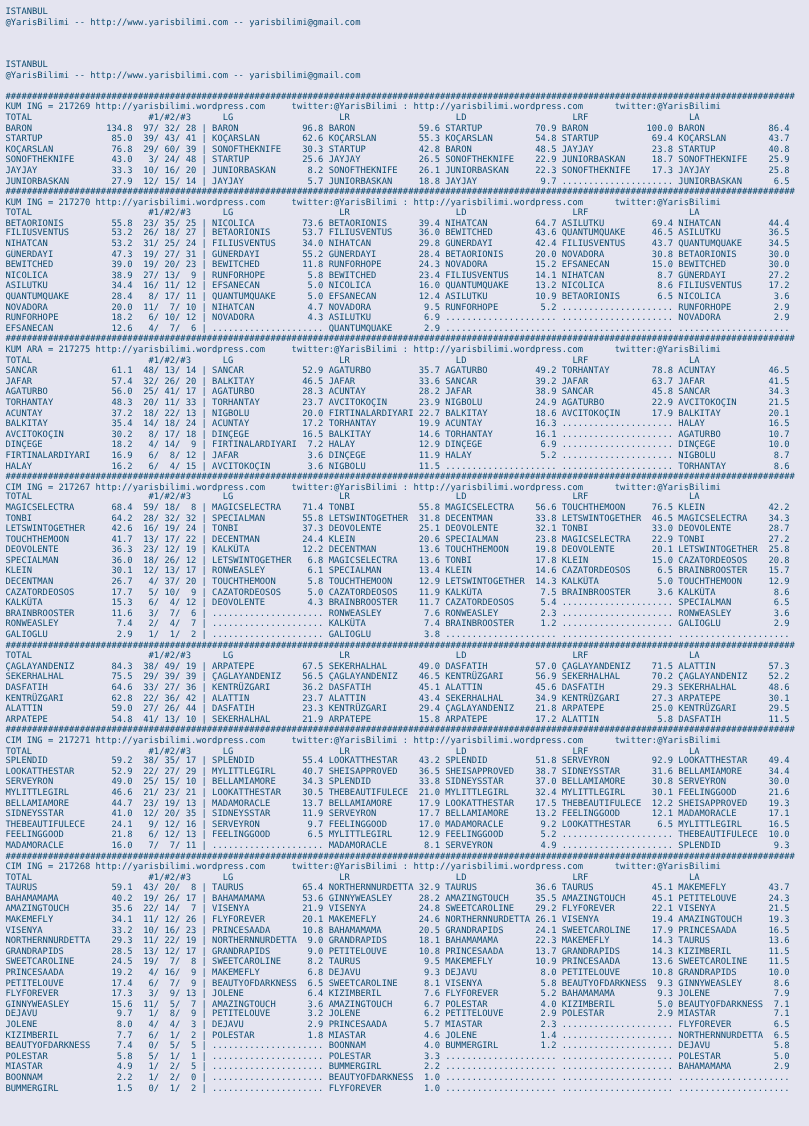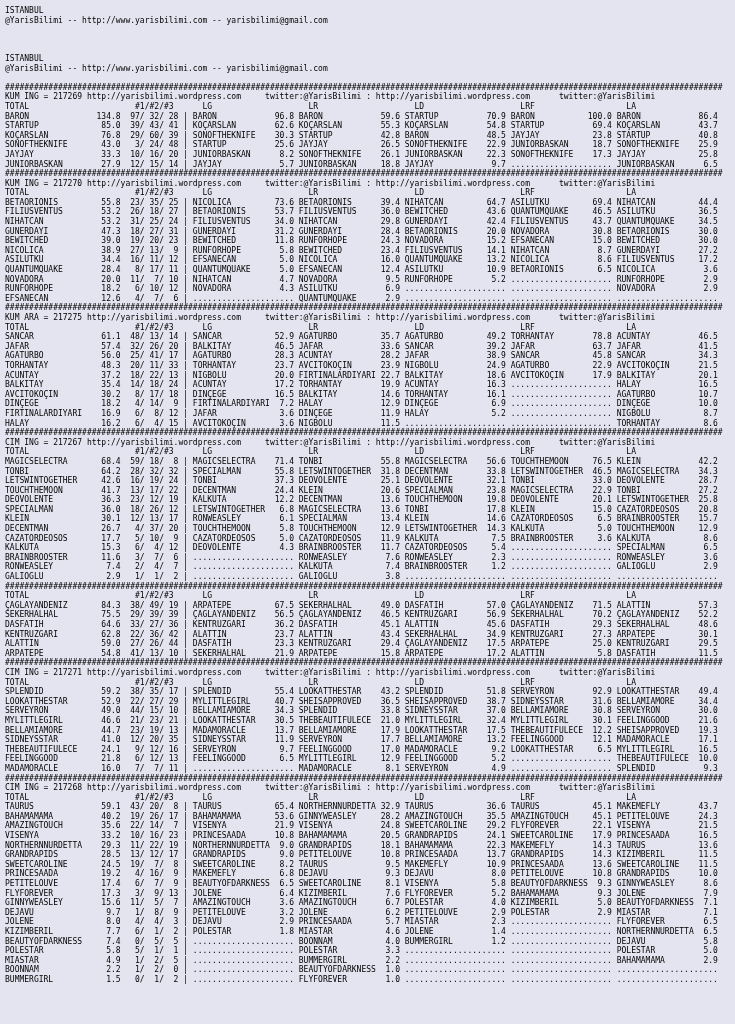--- a/index.html
+++ b/index.html
@@ -3,21 +3,21 @@
 <meta charset="utf-8">
 <style>
   html, body { margin: 0; padding: 0; }
   body {
     width: 735px; height: 1024px; overflow: hidden;
     background: #e4e4f0;
     font-family: "DejaVu Sans Mono", "Liberation Mono", monospace;
   }
   .doc {
     padding: 6px 0 0 5px;
-    color: #000000;
+    color: #0c4a6e;
   }
   .line {
     white-space: pre;
     font-size: 8px;
     line-height: 9.6px;
     height: 9.6px;
     overflow: hidden;
   }
   .divider { letter-spacing: 0px; }
 </style>
@@ -49,21 +49,21 @@
         <div class="line">JAYJAY              33.3  10/ 16/ 20 | JUNIORBASKAN      8.2 SONOFTHEKNIFE    26.1 JUNIORBASKAN     22.3 SONOFTHEKNIFE    17.3 JAYJAY           25.8 </div>
         <div class="line">JUNIORBASKAN        27.9  12/ 15/ 14 | JAYJAY            5.7 JUNIORBASKAN     18.8 JAYJAY            9.7 ..................... JUNIORBASKAN      6.5 </div>
       </div>
       <div>
         <div class="line divider">#####################################################################################################################################################</div>
         <div class="line">KUM ING = 217270 http://yarisbilimi.wordpress.com     twitter:@YarisBilimi : http://yarisbilimi.wordpress.com      twitter:@YarisBilimi</div>
         <div class="line">TOTAL                      #1/#2/#3      LG                    LR                    LD                    LRF                   LA</div>
         <div class="line">BETAORIONIS         55.8  23/ 35/ 25 | NICOLICA         73.6 BETAORIONIS      39.4 NIHATCAN         64.7 ASILUTKU         69.4 NIHATCAN         44.4 </div>
         <div class="line">FILIUSVENTUS        53.2  26/ 18/ 27 | BETAORIONIS      53.7 FILIUSVENTUS     36.0 BEWITCHED        43.6 QUANTUMQUAKE     46.5 ASILUTKU         36.5 </div>
         <div class="line">NIHATCAN            53.2  31/ 25/ 24 | FILIUSVENTUS     34.0 NIHATCAN         29.8 GÜNERDAYI        42.4 FILIUSVENTUS     43.7 QUANTUMQUAKE     34.5 </div>
-        <div class="line">GÜNERDAYI           47.3  18/ 27/ 31 | GÜNERDAYI        31.2 GÜNERDAYI        28.4 BETAORIONIS      20.0 NOVADORA         30.8 BETAORIONIS      30.0 </div>
+        <div class="line">GÜNERDAYI           47.3  19/ 27/ 31 | GÜNERDAYI        55.2 GÜNERDAYI        28.4 BETAORIONIS      20.0 NOVADORA         30.8 BETAORIONIS      30.0 </div>
         <div class="line">BEWITCHED           39.0  19/ 20/ 23 | BEWITCHED        11.8 RUNFORHOPE       24.3 NOVADORA         15.2 EFSANECAN        15.0 BEWITCHED        30.0 </div>
         <div class="line">NICOLICA            38.9  27/ 13/  9 | RUNFORHOPE        5.8 BEWITCHED        23.4 FILIUSVENTUS     14.1 NIHATCAN          8.7 GÜNERDAYI        27.2 </div>
         <div class="line">ASILUTKU            34.4  16/ 11/ 12 | EFSANECAN         5.0 NICOLICA         16.0 QUANTUMQUAKE     13.2 NICOLICA          8.6 FILIUSVENTUS     17.2 </div>
         <div class="line">QUANTUMQUAKE        28.4   8/ 17/ 11 | QUANTUMQUAKE      5.0 EFSANECAN        12.4 ASILUTKU         10.9 BETAORIONIS       6.5 NICOLICA          3.6 </div>
         <div class="line">NOVADORA            20.0  11/  7/ 10 | NIHATCAN          4.7 NOVADORA          9.5 RUNFORHOPE        5.2 ..................... RUNFORHOPE        2.9 </div>
         <div class="line">RUNFORHOPE          18.2   6/ 10/ 12 | NOVADORA          4.3 ASILUTKU          6.9 ..................... ..................... NOVADORA          2.9 </div>
         <div class="line">EFSANECAN           12.6   4/  7/  6 | ..................... QUANTUMQUAKE      2.9 ..................... ..................... ..................... </div>
       </div>
       <div>
         <div class="line divider">#####################################################################################################################################################</div>
@@ -98,44 +98,45 @@
         <div class="line">RONWEASLEY           7.4   2/  4/  7 | ..................... KALKÜTA           7.4 BRAINBROOSTER     1.2 ..................... GALIOGLU          2.9 </div>
         <div class="line">GALIOGLU             2.9   1/  1/  2 | ..................... GALIOGLU          3.8 ..................... ..................... ..................... </div>
       </div>
       <div>
         <div class="line divider">#####################################################################################################################################################</div>
         <div class="line">TOTAL                      #1/#2/#3      LG                    LR                    LD                    LRF                   LA</div>
         <div class="line">ÇAGLAYANDENIZ       84.3  38/ 49/ 19 | ARPATEPE         67.5 SEKERHALHAL      49.0 DASFATIH         57.0 ÇAGLAYANDENIZ    71.5 ALATTIN          57.3 </div>
         <div class="line">SEKERHALHAL         75.5  29/ 39/ 39 | ÇAGLAYANDENIZ    56.5 ÇAGLAYANDENIZ    46.5 KENTRÜZGARI      56.9 SEKERHALHAL      70.2 ÇAGLAYANDENIZ    52.2 </div>
         <div class="line">DASFATIH            64.6  33/ 27/ 36 | KENTRÜZGARI      36.2 DASFATIH         45.1 ALATTIN          45.6 DASFATIH         29.3 SEKERHALHAL      48.6 </div>
         <div class="line">KENTRÜZGARI         62.8  22/ 36/ 42 | ALATTIN          23.7 ALATTIN          43.4 SEKERHALHAL      34.9 KENTRÜZGARI      27.3 ARPATEPE         30.1 </div>
-        <div class="line">ALATTIN             59.0  27/ 26/ 44 | DASFATIH         23.3 KENTRÜZGARI      29.4 ÇAGLAYANDENIZ    17.5 ARPATEPE         25.0 KENTRÜZGARI      29.5 </div>
+        <div class="line">ALATTIN             59.0  27/ 26/ 44 | DASFATIH         23.3 KENTRÜZGARI      29.4 ÇAGLAYANDENIZ    21.8 ARPATEPE         25.0 KENTRÜZGARI      29.5 </div>
         <div class="line">ARPATEPE            54.8  41/ 13/ 10 | SEKERHALHAL      21.9 ARPATEPE         15.8 ARPATEPE         17.2 ALATTIN           5.8 DASFATIH         11.5 </div>
       </div>
       <div>
         <div class="line divider">#####################################################################################################################################################</div>
         <div class="line">CIM ING = 217271 http://yarisbilimi.wordpress.com     twitter:@YarisBilimi : http://yarisbilimi.wordpress.com      twitter:@YarisBilimi</div>
         <div class="line">TOTAL                      #1/#2/#3      LG                    LR                    LD                    LRF                   LA</div>
         <div class="line">SPLENDID            59.2  38/ 35/ 17 | SPLENDID         55.4 LOOKATTHESTAR    43.2 SPLENDID         51.8 SERVEYRON        92.9 LOOKATTHESTAR    49.4 </div>
         <div class="line">LOOKATTHESTAR       52.9  22/ 27/ 29 | MYLITTLEGIRL     40.7 SHEISAPPROVED    36.5 SHEISAPPROVED    38.7 SIDNEYSSTAR      31.6 BELLAMIAMORE     34.4 </div>
-        <div class="line">SERVEYRON           49.0  44/ 15/ 10 | BELLAMIAMORE     34.3 SPLENDID         33.8 SIDNEYSSTAR      37.0 BELLAMIAMORE     30.8 SERVEYRON        30.0 </div>
+        <div class="line">SERVEYRON           49.0  25/ 15/ 10 | BELLAMIAMORE     34.3 SPLENDID         33.8 SIDNEYSSTAR      37.0 BELLAMIAMORE     30.8 SERVEYRON        30.0 </div>
         <div class="line">MYLITTLEGIRL        46.6  21/ 23/ 21 | LOOKATTHESTAR    30.5 THEBEAUTIFULECE  21.0 MYLITTLEGIRL     32.4 MYLITTLEGIRL     30.1 FEELINGGOOD      21.6 </div>
         <div class="line">BELLAMIAMORE        44.7  23/ 19/ 13 | MADAMORACLE      13.7 BELLAMIAMORE     17.9 LOOKATTHESTAR    17.5 THEBEAUTIFULECE  12.2 SHEISAPPROVED    19.3 </div>
         <div class="line">SIDNEYSSTAR         41.0  12/ 20/ 35 | SIDNEYSSTAR      11.9 SERVEYRON        17.7 BELLAMIAMORE     13.2 FEELINGGOOD      12.1 MADAMORACLE      17.1 </div>
         <div class="line">THEBEAUTIFULECE     24.1   9/ 12/ 16 | SERVEYRON         9.7 FEELINGGOOD      17.0 MADAMORACLE       9.2 LOOKATTHESTAR     6.5 MYLITTLEGIRL     16.5 </div>
         <div class="line">FEELINGGOOD         21.8   6/ 12/ 13 | FEELINGGOOD       6.5 MYLITTLEGIRL     12.9 FEELINGGOOD       5.2 ..................... THEBEAUTIFULECE  10.0 </div>
         <div class="line">MADAMORACLE         16.0   7/  7/ 11 | ..................... MADAMORACLE       8.1 SERVEYRON         4.9 ..................... SPLENDID          9.3 </div>
       </div>
       <div>
         <div class="line divider">#####################################################################################################################################################</div>
         <div class="line">CIM ING = 217268 http://yarisbilimi.wordpress.com     twitter:@YarisBilimi : http://yarisbilimi.wordpress.com      twitter:@YarisBilimi</div>
         <div class="line">TOTAL                      #1/#2/#3      LG                    LR                    LD                    LRF                   LA</div>
         <div class="line">TAURUS              59.1  43/ 20/  8 | TAURUS           65.4 NORTHERNNURDETTA 32.9 TAURUS           36.6 TAURUS           45.1 MAKEMEFLY        43.7 </div>
         <div class="line">BAHAMAMAMA          40.2  19/ 26/ 17 | BAHAMAMAMA       53.6 GINNYWEASLEY     28.2 AMAZINGTOUCH     35.5 AMAZINGTOUCH     45.1 PETITELOUVE      24.3 </div>
         <div class="line">AMAZINGTOUCH        35.6  22/ 14/  7 | VISENYA          21.9 VISENYA          24.8 SWEETCAROLINE    29.2 FLYFOREVER       22.1 VISENYA          21.5 </div>
+        <div class="line">MAKEMEFLY           34.1  11/ 12/ 26 | FLYFOREVER       20.1 MAKEMEFLY        24.6 NORTHERNNURDETTA 26.1 VISENYA          19.4 AMAZINGTOUCH     19.3 </div>
         <div class="line">VISENYA             33.2  10/ 16/ 23 | PRINCESAADA      10.8 BAHAMAMAMA       20.5 GRANDRAPIDS      24.1 SWEETCAROLINE    17.9 PRINCESAADA      16.5 </div>
         <div class="line">NORTHERNNURDETTA    29.3  11/ 22/ 19 | NORTHERNNURDETTA  9.0 GRANDRAPIDS      18.1 BAHAMAMAMA       22.3 MAKEMEFLY        14.3 TAURUS           13.6 </div>
         <div class="line">GRANDRAPIDS         28.5  13/ 12/ 17 | GRANDRAPIDS       9.0 PETITELOUVE      10.8 PRINCESAADA      13.7 GRANDRAPIDS      14.3 KIZIMBERIL       11.5 </div>
         <div class="line">SWEETCAROLINE       24.5  19/  7/  8 | SWEETCAROLINE     8.2 TAURUS            9.5 MAKEMEFLY        10.9 PRINCESAADA      13.6 SWEETCAROLINE    11.5 </div>
         <div class="line">PRINCESAADA         19.2   4/ 16/  9 | MAKEMEFLY         6.8 DEJAVU            9.3 DEJAVU            8.0 PETITELOUVE      10.8 GRANDRAPIDS      10.0 </div>
         <div class="line">PETITELOUVE         17.4   6/  7/  9 | BEAUTYOFDARKNESS  6.5 SWEETCAROLINE     8.1 VISENYA           5.8 BEAUTYOFDARKNESS  9.3 GINNYWEASLEY      8.6 </div>
         <div class="line">FLYFOREVER          17.3   3/  9/ 13 | JOLENE            6.4 KIZIMBERIL        7.6 FLYFOREVER        5.2 BAHAMAMAMA        9.3 JOLENE            7.9 </div>
         <div class="line">GINNYWEASLEY        15.6  11/  5/  7 | AMAZINGTOUCH      3.6 AMAZINGTOUCH      6.7 POLESTAR          4.0 KIZIMBERIL        5.0 BEAUTYOFDARKNESS  7.1 </div>
         <div class="line">DEJAVU               9.7   1/  8/  9 | PETITELOUVE       3.2 JOLENE            6.2 PETITELOUVE       2.9 POLESTAR          2.9 MIASTAR           7.1 </div>
         <div class="line">JOLENE               8.0   4/  4/  3 | DEJAVU            2.9 PRINCESAADA       5.7 MIASTAR           2.3 ..................... FLYFOREVER        6.5 </div>

